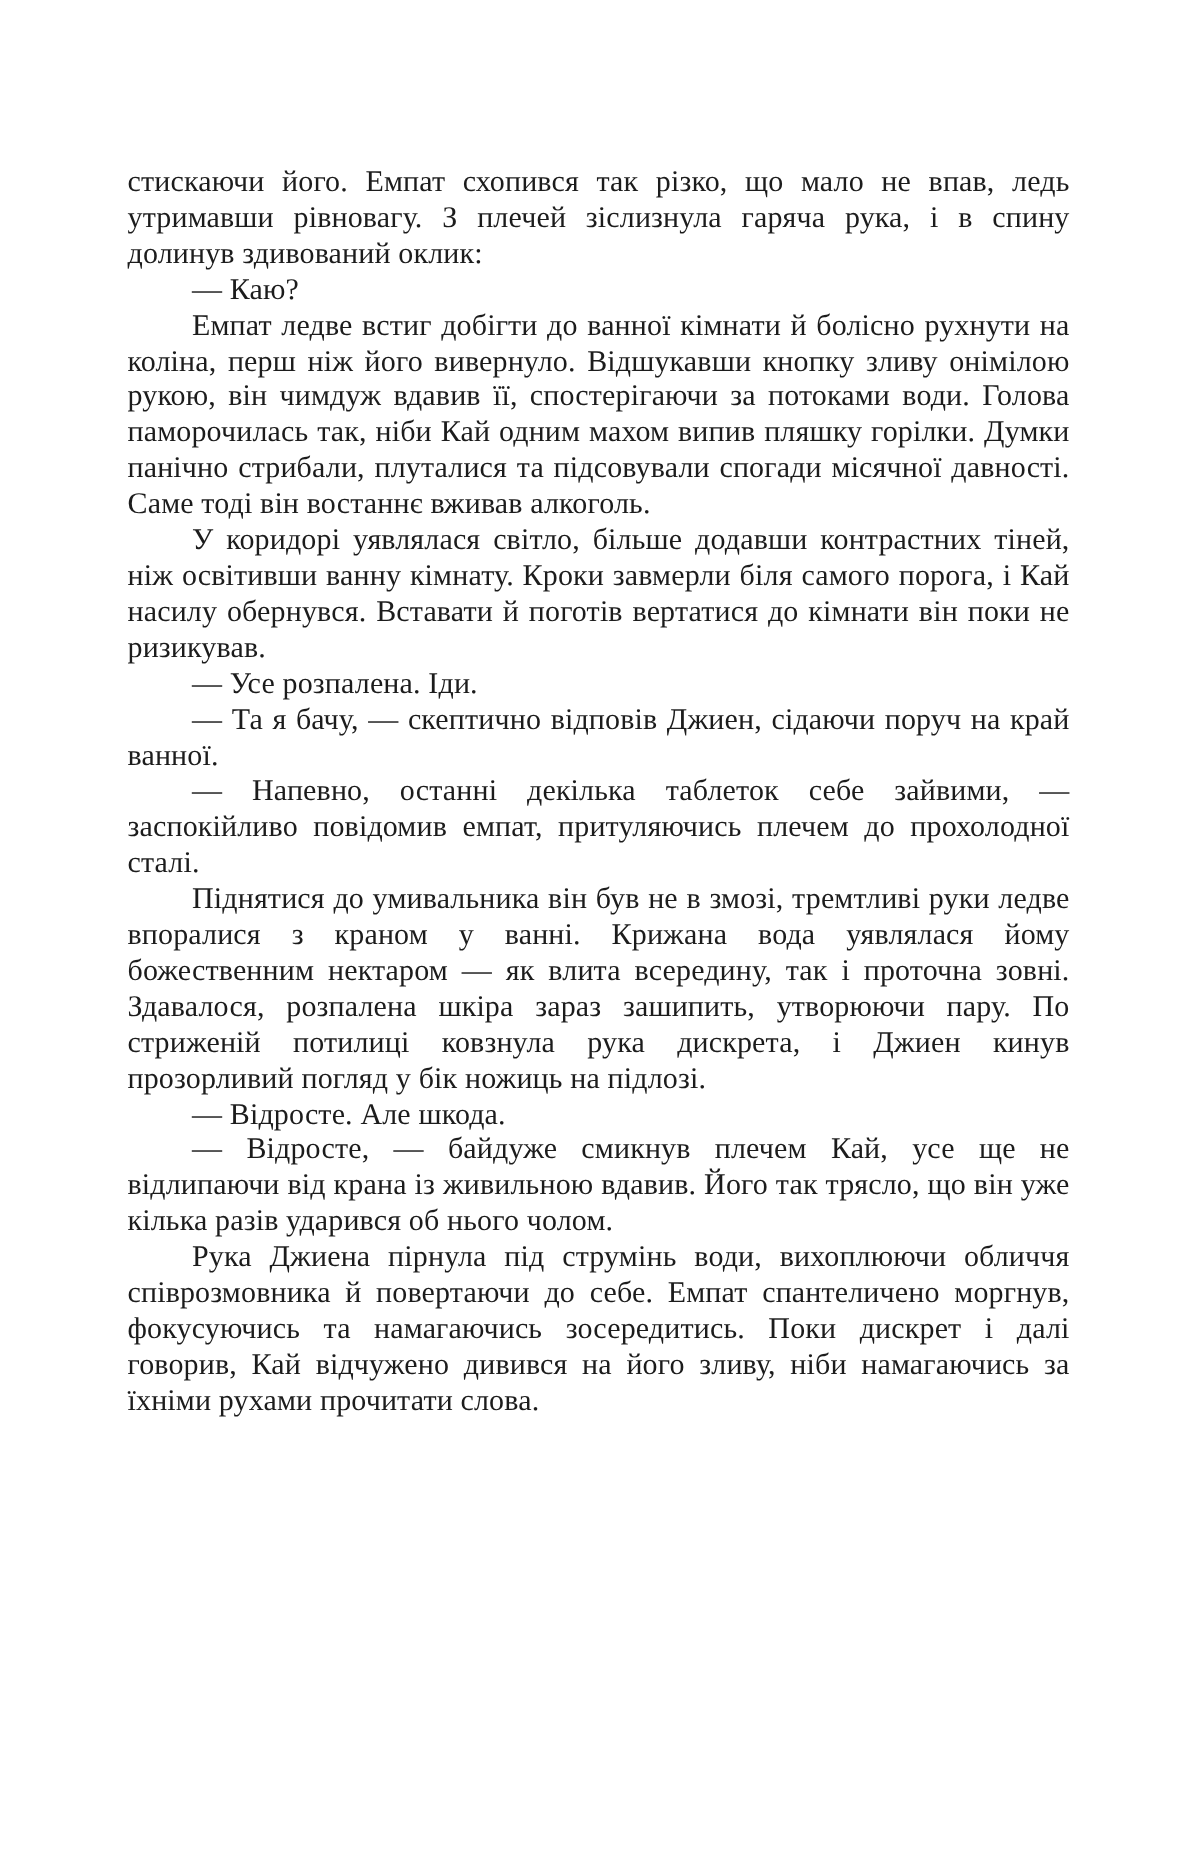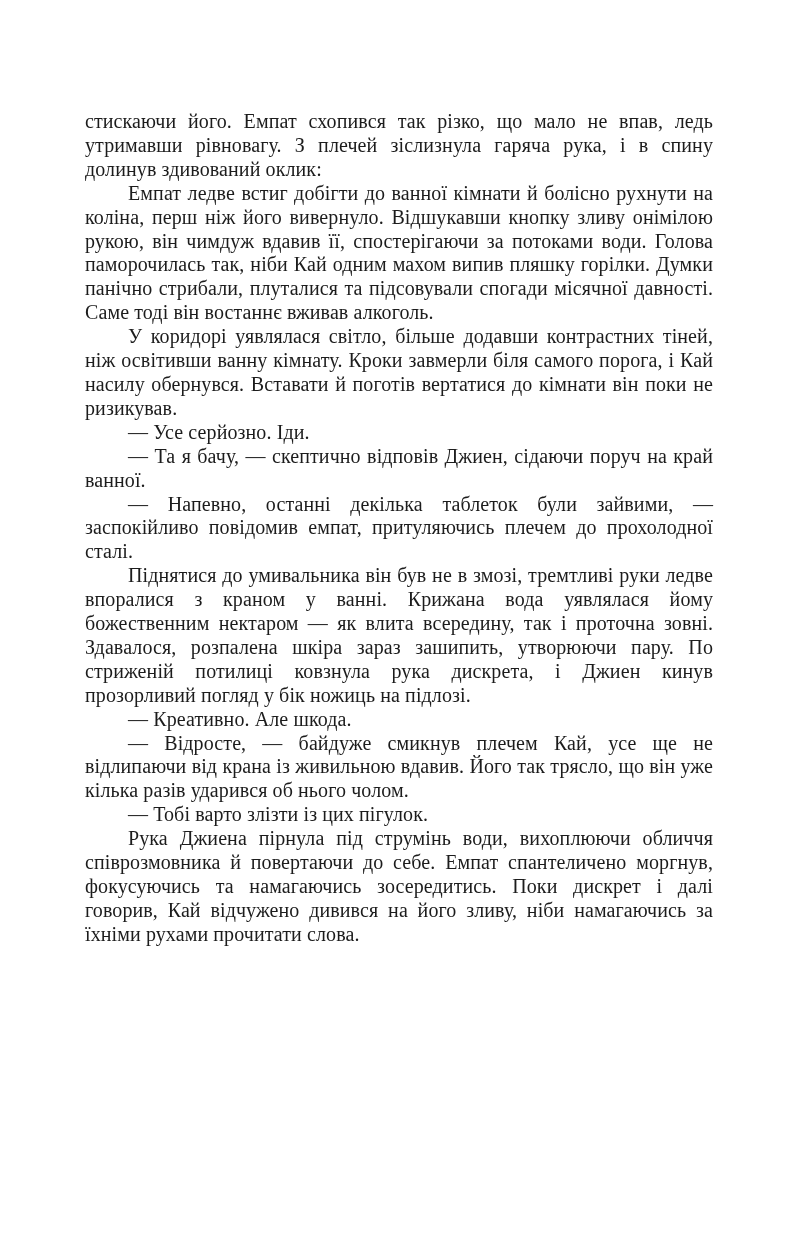--- a/index.html
+++ b/index.html
@@ -43,25 +43,25 @@
     font-size: 19px;
     color: #1c1c1c;
   }
 </style>
 </head>
 <body>
 
 <div class="sheet">
   <div class="text-block">
       <p class="para">стискаючи його. Емпат схопився так різко, що мало не впав, ледь утримавши рівновагу. З плечей зіслизнула гаряча рука, і в спину долинув здивований оклик:</p>
+      <p class="para indent">— Каю?</p>
       <p class="para indent">Емпат ледве встиг добігти до ванної кімнати й болісно рухнути на коліна, перш ніж його вивернуло. Відшукавши кнопку зливу онімілою рукою, він чимдуж вдавив її, спостерігаючи за потоками води. Голова паморочилась так, ніби Кай одним махом випив пляшку горілки. Думки панічно стрибали, плуталися та підсовували спогади місячної давності. Саме тоді він востаннє вживав алкоголь.</p>
       <p class="para indent">У коридорі уявлялася світло, більше додавши контрастних тіней, ніж освітивши ванну кімнату. Кроки завмерли біля самого порога, і Кай насилу обернувся. Вставати й поготів вертатися до кімнати він поки не ризикував.</p>
-      <p class="para indent">— Усе серйозно. Іди.</p>
+      <p class="para indent">— Усе розпалена. Іди.</p>
       <p class="para indent">— Та я бачу, — скептично відповів Джиен, сідаючи поруч на край ванної.</p>
-      <p class="para indent">— Напевно, останні декілька таблеток були зайвими, — заспокійливо повідомив емпат, притуляючись плечем до прохолодної сталі.</p>
+      <p class="para indent">— Напевно, останні декілька таблеток себе зайвими, — заспокійливо повідомив емпат, притуляючись плечем до прохолодної сталі.</p>
       <p class="para indent">Піднятися до умивальника він був не в змозі, тремтливі руки ледве впоралися з краном у ванні. Крижана вода уявлялася йому божественним нектаром — як влита всередину, так і проточна зовні. Здавалося, розпалена шкіра зараз зашипить, утворюючи пару. По стриженій потилиці ковзнула рука дискрета, і Джиен кинув прозорливий погляд у бік ножиць на підлозі.</p>
-      <p class="para indent">— Креативно. Але шкода.</p>
+      <p class="para indent">— Відросте. Але шкода.</p>
       <p class="para indent">— Відросте, — байдуже смикнув плечем Кай, усе ще не відлипаючи від крана із живильною вдавив. Його так трясло, що він уже кілька разів ударився об нього чолом.</p>
-      <p class="para indent">— Тобі варто злізти із цих пігулок.</p>
       <p class="para indent">Рука Джиена пірнула під струмінь води, вихоплюючи обличчя співрозмовника й повертаючи до себе. Емпат спантеличено моргнув, фокусуючись та намагаючись зосередитись. Поки дискрет і далі говорив, Кай відчужено дивився на його зливу, ніби намагаючись за їхніми рухами прочитати слова.</p>
     </div>
   <div class="page-number">17</div>
 </div>
 
 </body></html>

